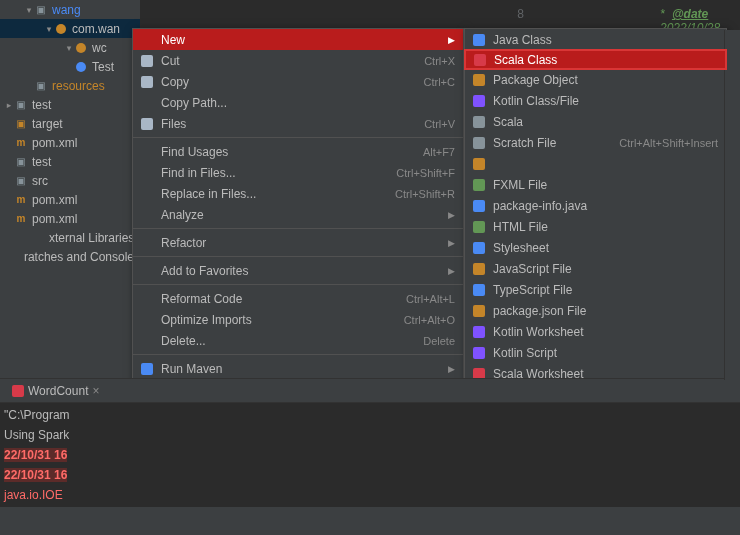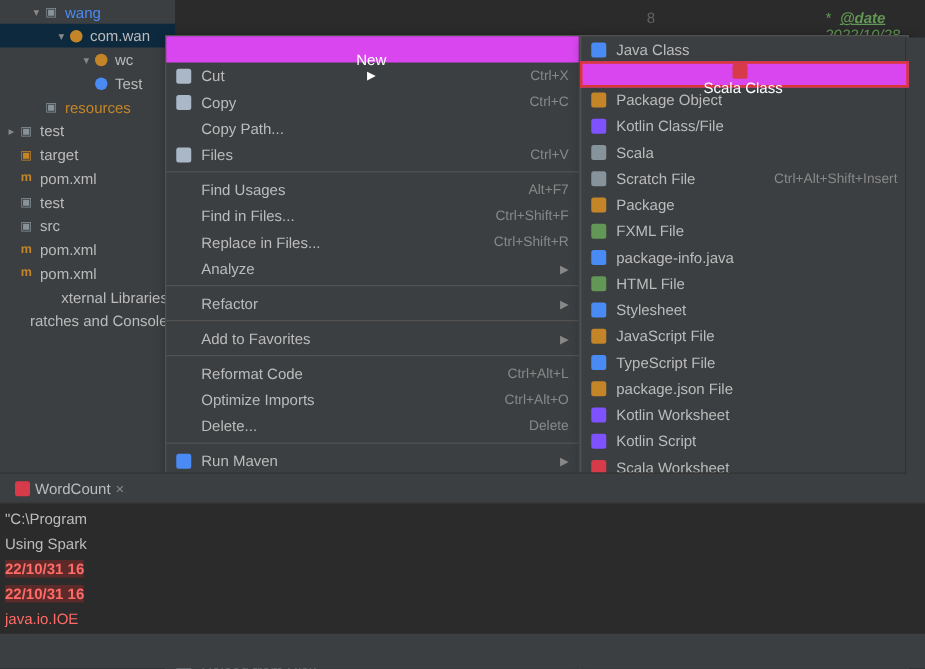--- a/index.html
+++ b/index.html
@@ -20,21 +20,21 @@
 .line-number { position: absolute; left: 360px; top: 7px; color: #606366; width: 30px; text-align: right; padding-right: 6px; }
 .doccomment { position: absolute; left: 520px; top: 7px; font-family: 'Consolas', monospace; font-style: italic; }
 .doc-star { color: #629755; }
 .doc-tag { color: #629755; font-weight: bold; text-decoration: underline; }
 .doc-text { color: #629755; }
 
 .context-menu { position: absolute; background: #3c3f41; border: 1px solid #515151; box-shadow: 2px 2px 8px rgba(0,0,0,0.5); }
 .menu-main { left: 132px; top: 28px; width: 332px; }
 .menu-sub { left: 464px; top: 28px; width: 263px; }
 .menu-item { display: flex; align-items: center; height: 21px; padding: 0 8px 0 6px; position: relative; }
-.menu-item.hover { background: #d946ef; color: #fff; flex-direction: column; }
+.menu-item.hover { background: #b91c1c; color: #fff; }
 .menu-item.highlighted { border: 2px solid #d93636; margin: -1px; z-index: 5; }
 .menu-icon { width: 16px; height: 16px; margin-right: 6px; display: inline-flex; align-items: center; justify-content: center; }
 .menu-label { flex: 1; color: #bbbbbb; }
 .menu-item.hover .menu-label { color: #fff; }
 .menu-shortcut { color: #888; font-size: 11px; }
 .menu-arrow { color: #888; font-size: 9px; }
 .menu-item.hover .menu-arrow, .menu-item.hover .menu-shortcut { color: #fff; }
 .menu-sep { height: 1px; background: #515151; margin: 3px 0; }
 
 .bottom-tabs { position: absolute; left: 0; bottom: 0; top: 378px; right: 0; background: #3c3f41; border-top: 1px solid #323232; }
@@ -337,21 +337,20 @@
       <span class="menu-icon">
         <span style="width:12px;height:12px;background:#87939a;border-radius:2px;display:inline-block;"></span>
       </span>
       <span class="menu-label">Scratch File</span>
       <span class="menu-shortcut">Ctrl+Alt+Shift+Insert</span>
     </div>
     <div class="menu-item">
       <span class="menu-icon">
         <span style="width:12px;height:12px;background:#c48529;border-radius:2px;display:inline-block;"></span>
       </span>
-      <span class="menu-label">Package</span>
     </div>
     <div class="menu-item">
       <span class="menu-icon">
         <span style="width:12px;height:12px;background:#629755;border-radius:2px;display:inline-block;"></span>
       </span>
       <span class="menu-label">FXML File</span>
     </div>
     <div class="menu-item">
       <span class="menu-icon">
         <span style="width:12px;height:12px;background:#4a8af4;border-radius:2px;display:inline-block;"></span>

